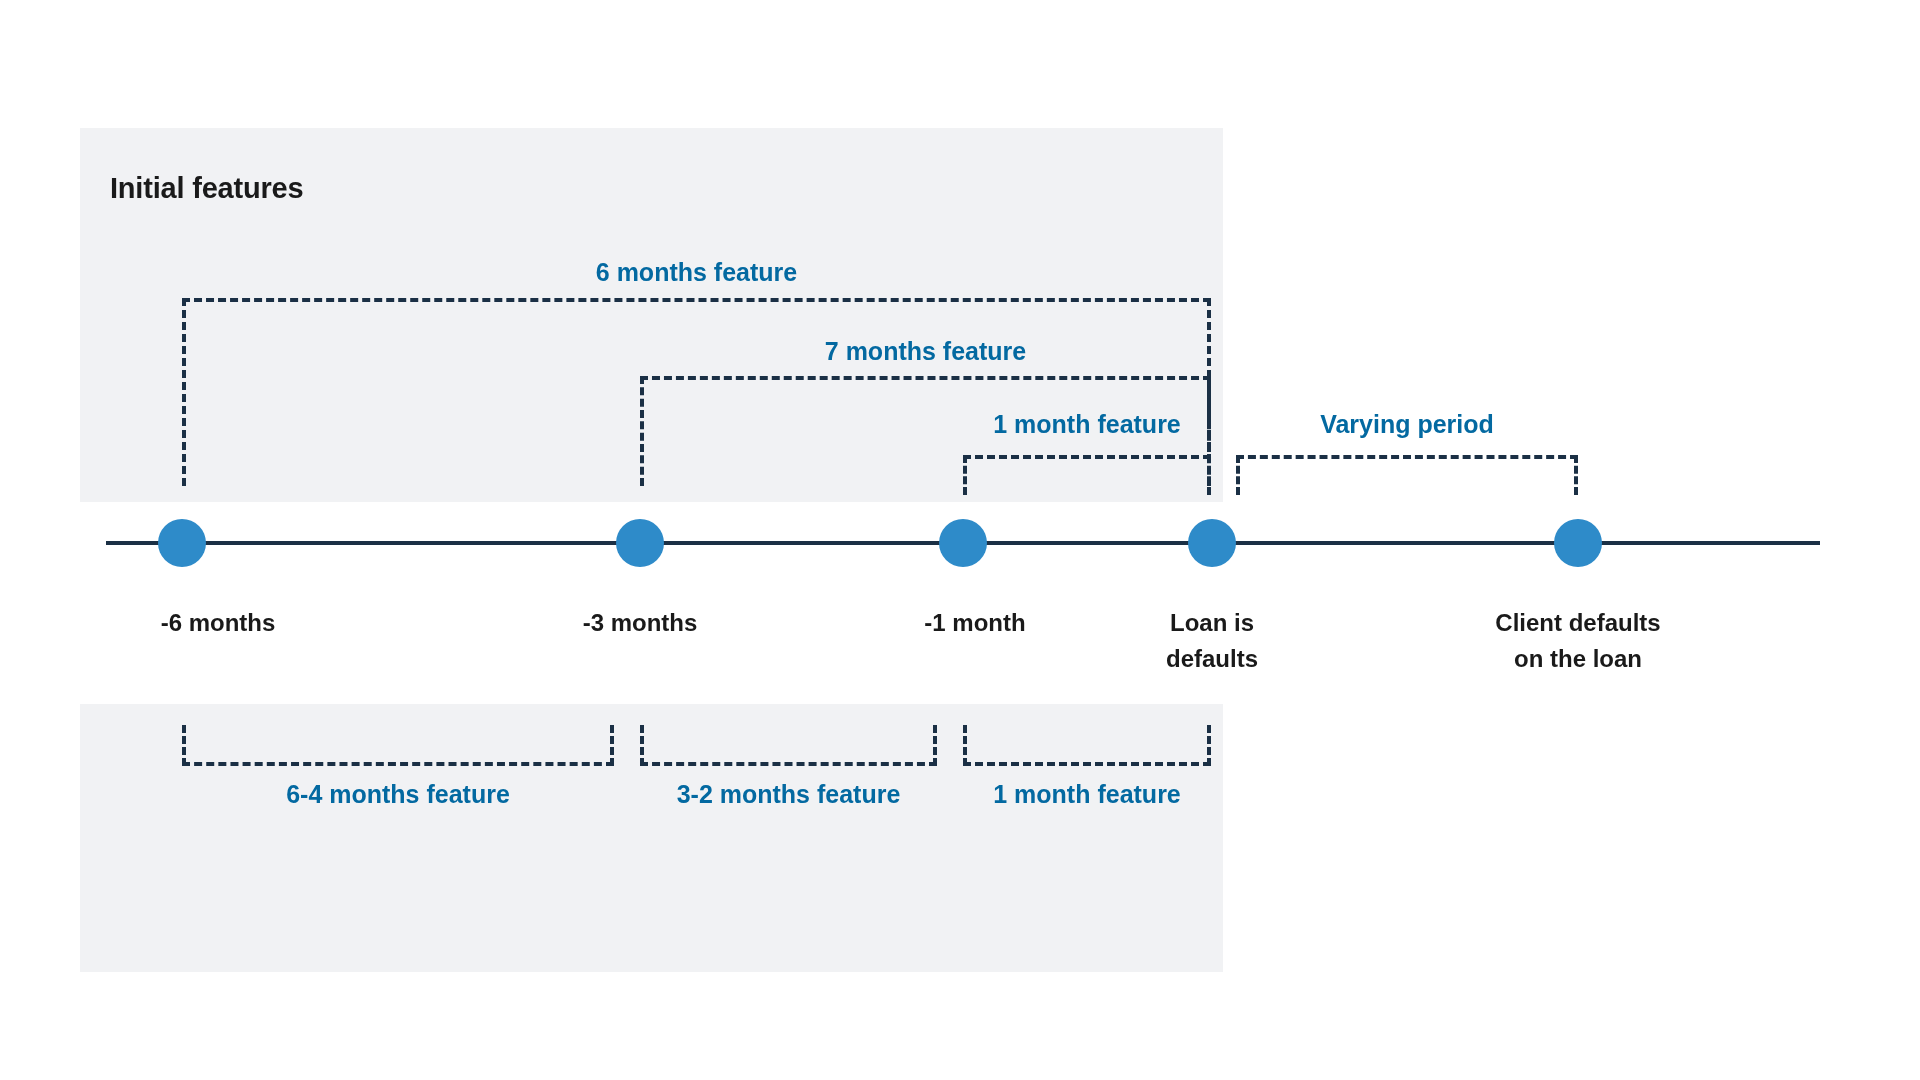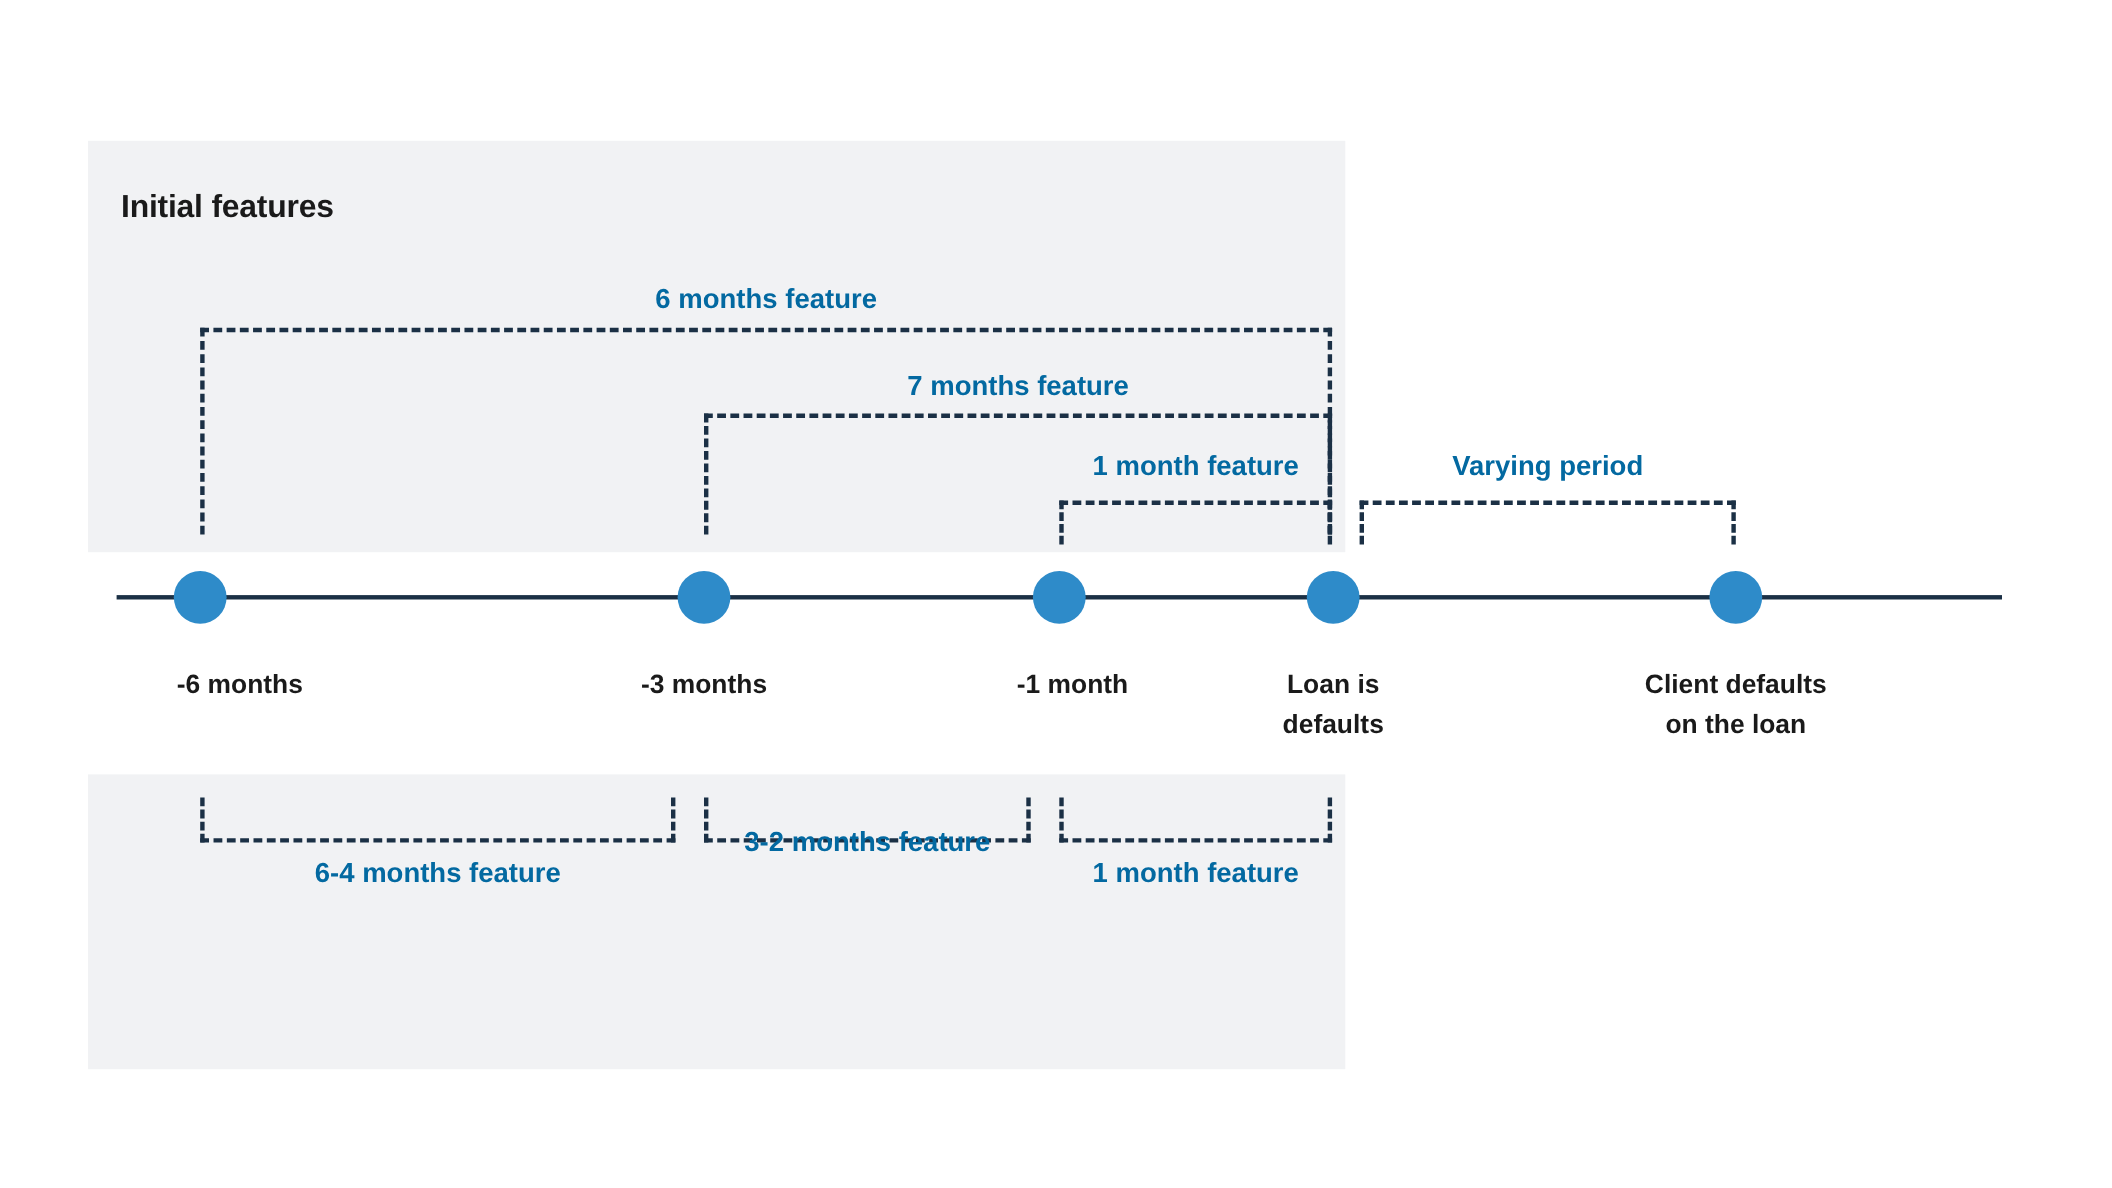--- a/index.html
+++ b/index.html
@@ -141,21 +141,21 @@
         <div class="rail"></div>
         <div class="leg left"></div>
         <div class="leg right"></div>
       </div>
       <div class="bracket-label" style="left: 398px; top: 780px;">6-4 months feature</div>
       <div class="bracket up" style="left: 640px; top: 725px; width: 297px; height: 41px;">
         <div class="rail"></div>
         <div class="leg left"></div>
         <div class="leg right"></div>
       </div>
-      <div class="bracket-label" style="left: 788.5px; top: 752px;">3-2 months feature</div>
+      <div class="bracket-label" style="left: 788.5px; top: 780px;">3-2 months feature</div>
       <div class="bracket up" style="left: 963px; top: 725px; width: 248px; height: 41px;">
         <div class="rail"></div>
         <div class="leg left"></div>
         <div class="leg right"></div>
       </div>
       <div class="bracket-label" style="left: 1087px; top: 780px;">1 month feature</div>
     </div>
 
 </div>
 

